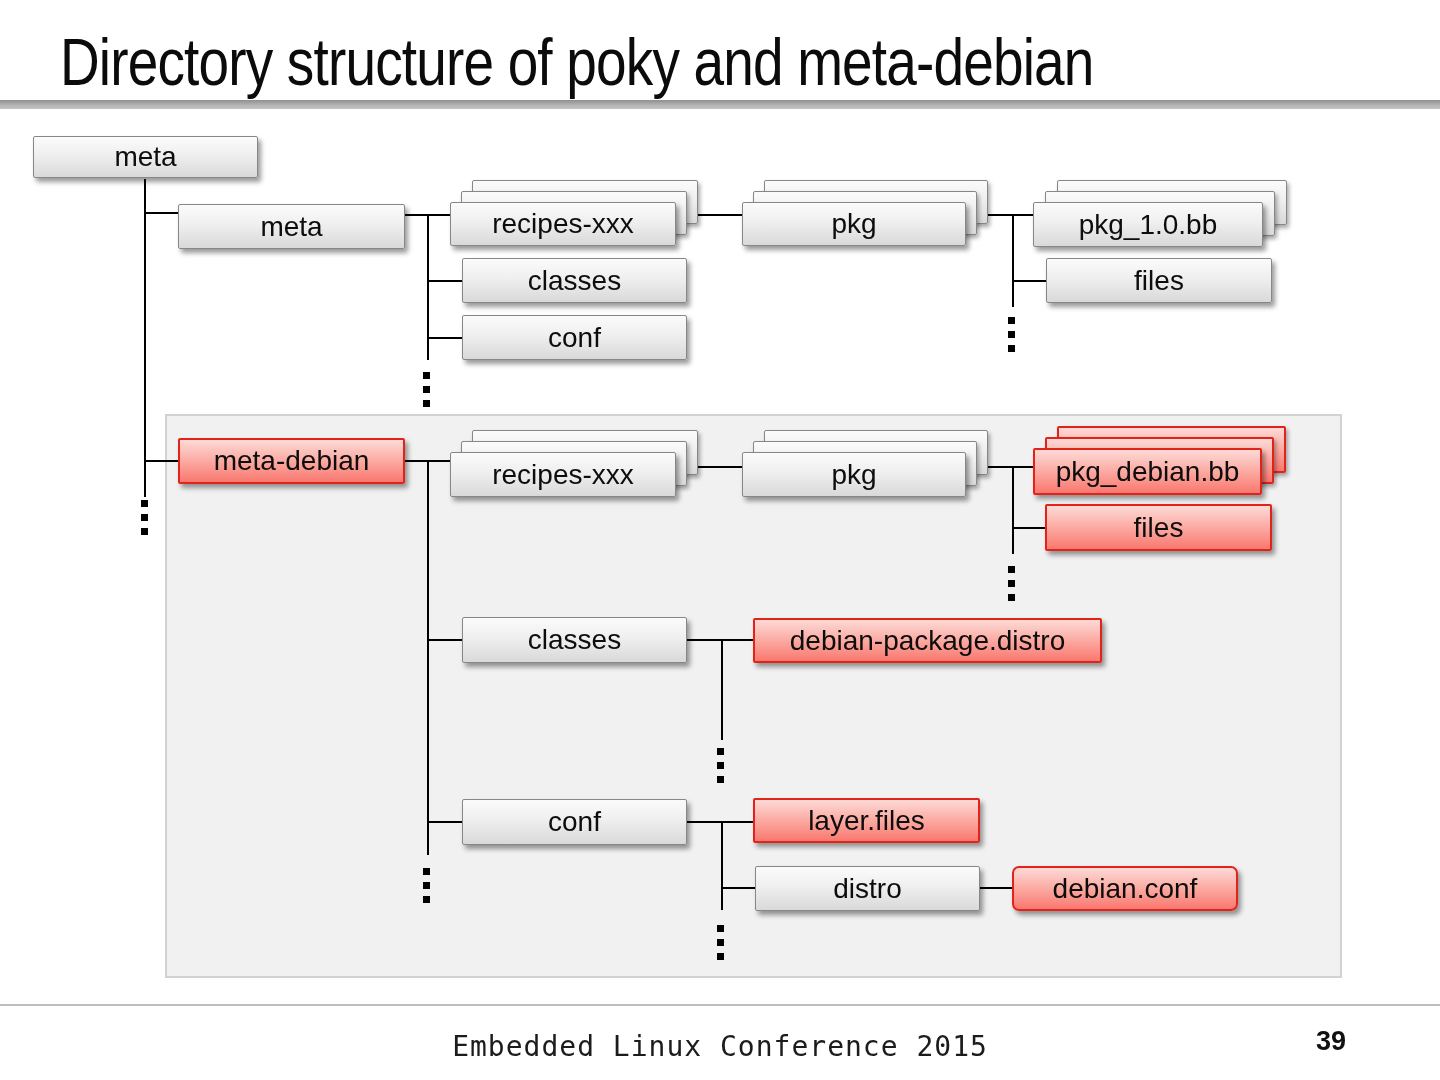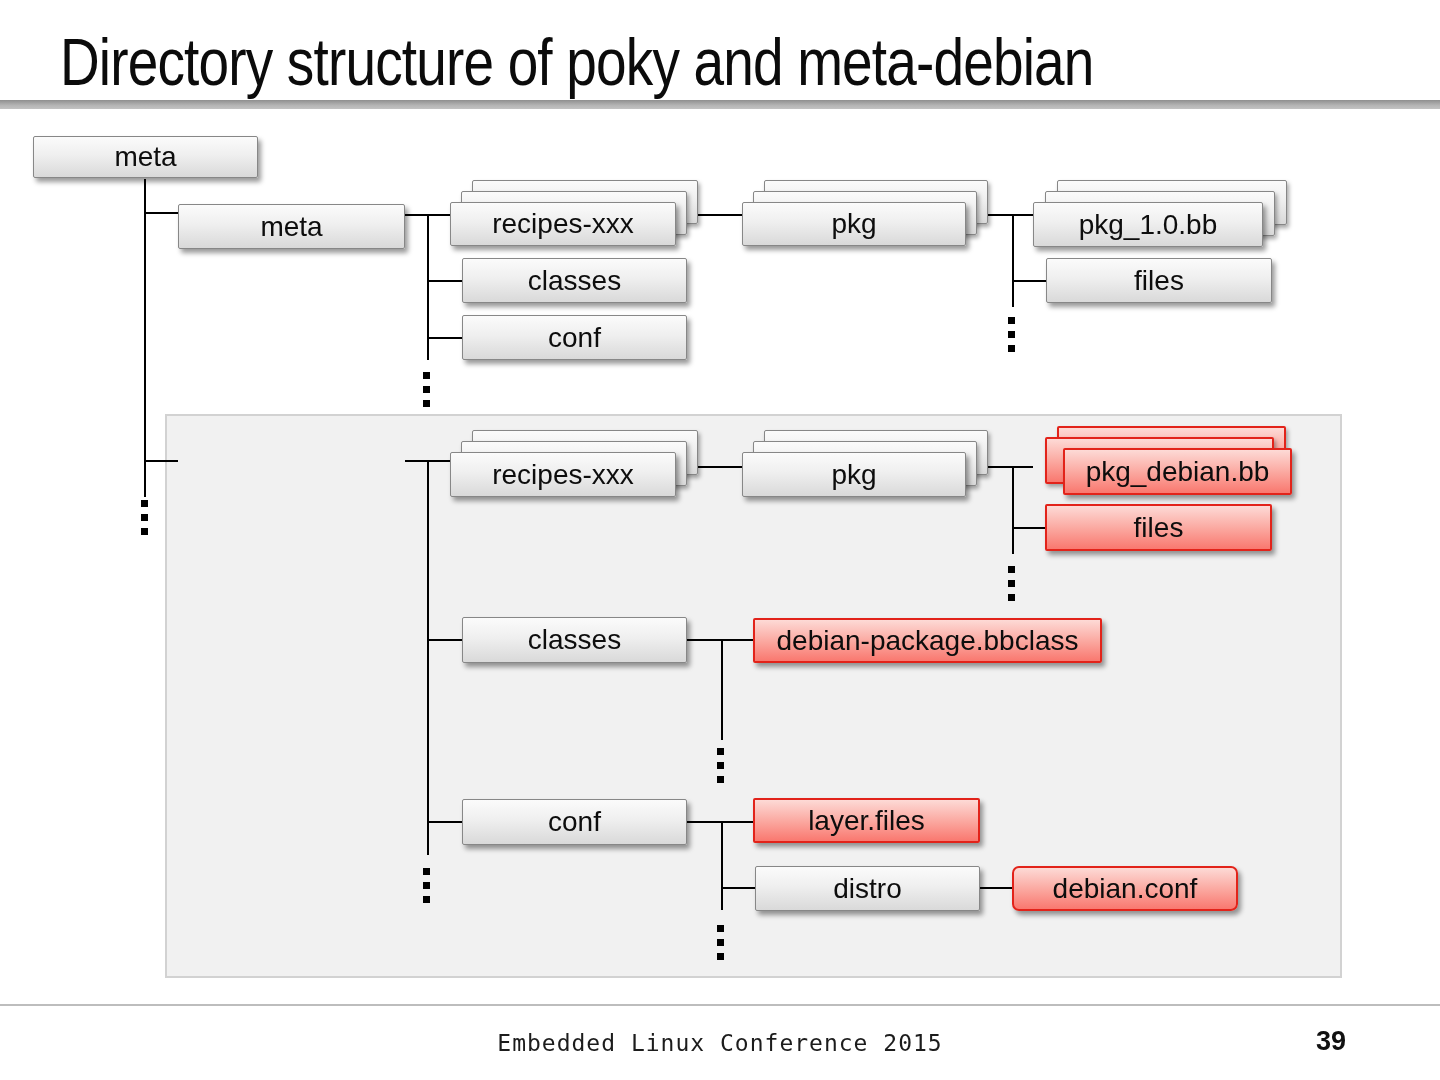--- a/index.html
+++ b/index.html
@@ -39,21 +39,21 @@
   .dot{width:7px;height:7px;background:#000;}
   
   #panel{
     position:absolute;left:165px;top:414px;width:1177px;height:564px;
     background:#f1f1f1;border:2px solid #d2d2d2;box-sizing:border-box;
   }
   
   #footer-rule{position:absolute;left:0;top:1004px;width:1440px;height:2px;background:#bdbdbd;}
   #footer-text{
     position:absolute;left:0;right:0;top:1030px;text-align:center;
-    font-family:"DejaVu Sans Mono",monospace;font-size:23px;letter-spacing:1px;color:#1c1c1c;
+    font-family:"DejaVu Sans Mono",monospace;font-size:28px;letter-spacing:1px;color:#1c1c1c;
   }
   #page-number{
     position:absolute;right:94px;top:1026px;font-size:27px;font-weight:700;color:#111;
   }
 </style>
 </head>
 <body>
 
 <div id="slide">
 
@@ -154,48 +154,51 @@
   <div class="box" style="left:1046px;top:258px;width:226px;height:45px;">
       <span>files</span>
     </div>
   <div class="box" style="left:462px;top:258px;width:225px;height:45px;">
       <span>classes</span>
     </div>
   <div class="box" style="left:462px;top:315px;width:225px;height:45px;">
       <span>conf</span>
     </div>
 
+  <div class="box red" style="left:178px;top:438px;width:227px;height:46px;">
+      <span>meta-debian</span>
+    </div>
 
   <div class="box ghost" style="left:472px;top:430px;width:226px;height:45px;"></div>
   <div class="box ghost" style="left:461px;top:441px;width:226px;height:45px;"></div>
   <div class="box" style="left:450px;top:452px;width:226px;height:45px;">
       <span>recipes-xxx</span>
     </div>
 
   <div class="box ghost" style="left:764px;top:430px;width:224px;height:45px;"></div>
   <div class="box ghost" style="left:753px;top:441px;width:224px;height:45px;"></div>
   <div class="box" style="left:742px;top:452px;width:224px;height:45px;">
       <span>pkg</span>
     </div>
 
   <div class="box red ghost" style="left:1057px;top:426px;width:229px;height:47px;"></div>
   <div class="box red ghost" style="left:1045px;top:437px;width:229px;height:47px;"></div>
-  <div class="box red" style="left:1033px;top:448px;width:229px;height:47px;margin-left:30px;">
+  <div class="box red" style="left:1033px;top:448px;width:229px;height:47px;">
       <span>pkg_debian.bb</span>
     </div>
 
   <div class="box red" style="left:1045px;top:504px;width:227px;height:47px;">
       <span>files</span>
     </div>
 
   <div class="box" style="left:462px;top:617px;width:225px;height:46px;">
       <span>classes</span>
     </div>
   <div class="box red" style="left:753px;top:618px;width:349px;height:45px;">
-      <span>debian-package.bbclass</span>
+      <span>debian-package.distro</span>
     </div>
 
   <div class="box" style="left:462px;top:799px;width:225px;height:46px;">
       <span>conf</span>
     </div>
   <div class="box red" style="left:753px;top:798px;width:227px;height:45px;">
       <span>layer.files</span>
     </div>
   <div class="box" style="left:755px;top:866px;width:225px;height:45px;">
       <span>distro</span>

